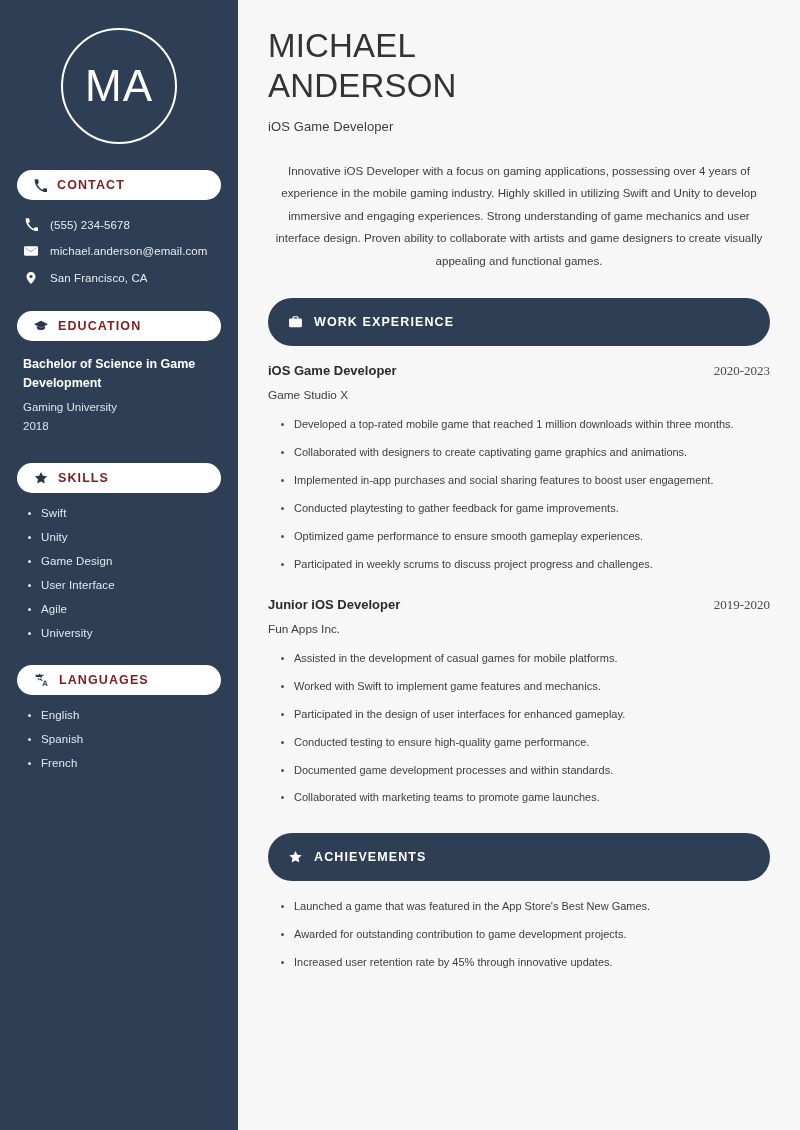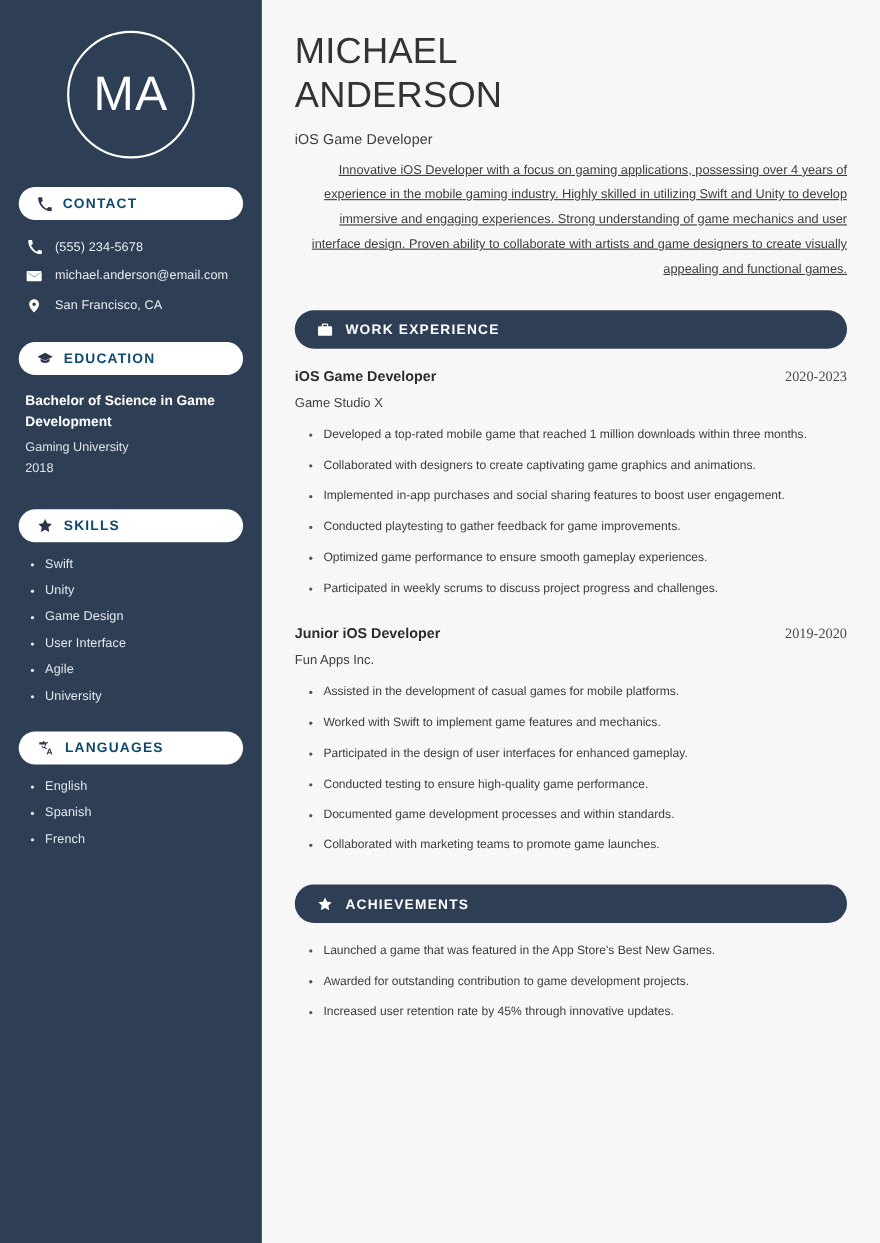--- a/index.html
+++ b/index.html
@@ -62,21 +62,21 @@
     align-items: center;
     padding: 0 0 0 17px;
     gap: 10px;
     margin-bottom: 14px;
   }
   .pill-label {
     font-size: 12.5px;
     font-weight: bold;
     letter-spacing: 1.1px;
     text-transform: uppercase;
-    color: #0c4a6e;
+    color: #7f1d1d;
   }
   .pill .ic svg { display: block; }
 
   .contact-list { margin-bottom: 22px; }
   .contact-row {
     display: flex;
     align-items: center;
     gap: 11px;
     padding: 4px 0 4px 6px;
     margin-bottom: 5px;
@@ -145,29 +145,28 @@
   .job-title {
     font-size: 13px;
     color: #3c3c3c;
     margin-top: 12px;
     letter-spacing: 0.1px;
   }
   .summary {
     font-size: 11.6px;
     color: #3d3d3d;
     line-height: 1.95;
-    margin-top: 10px;
-    text-align: right;
-    text-decoration: underline;
+    margin-top: 26px;
+    text-align: center;
   }
 
   .section-bar {
     background: #2e3e54;
     border-radius: 999px;
-    height: 35px;
+    height: 48px;
     display: flex;
     align-items: center;
     gap: 11px;
     padding-left: 20px;
     margin-top: 26px;
     margin-bottom: 17px;
   }
   .section-bar .ic svg { display: block; }
   .section-bar-label {
     color: #ffffff;

